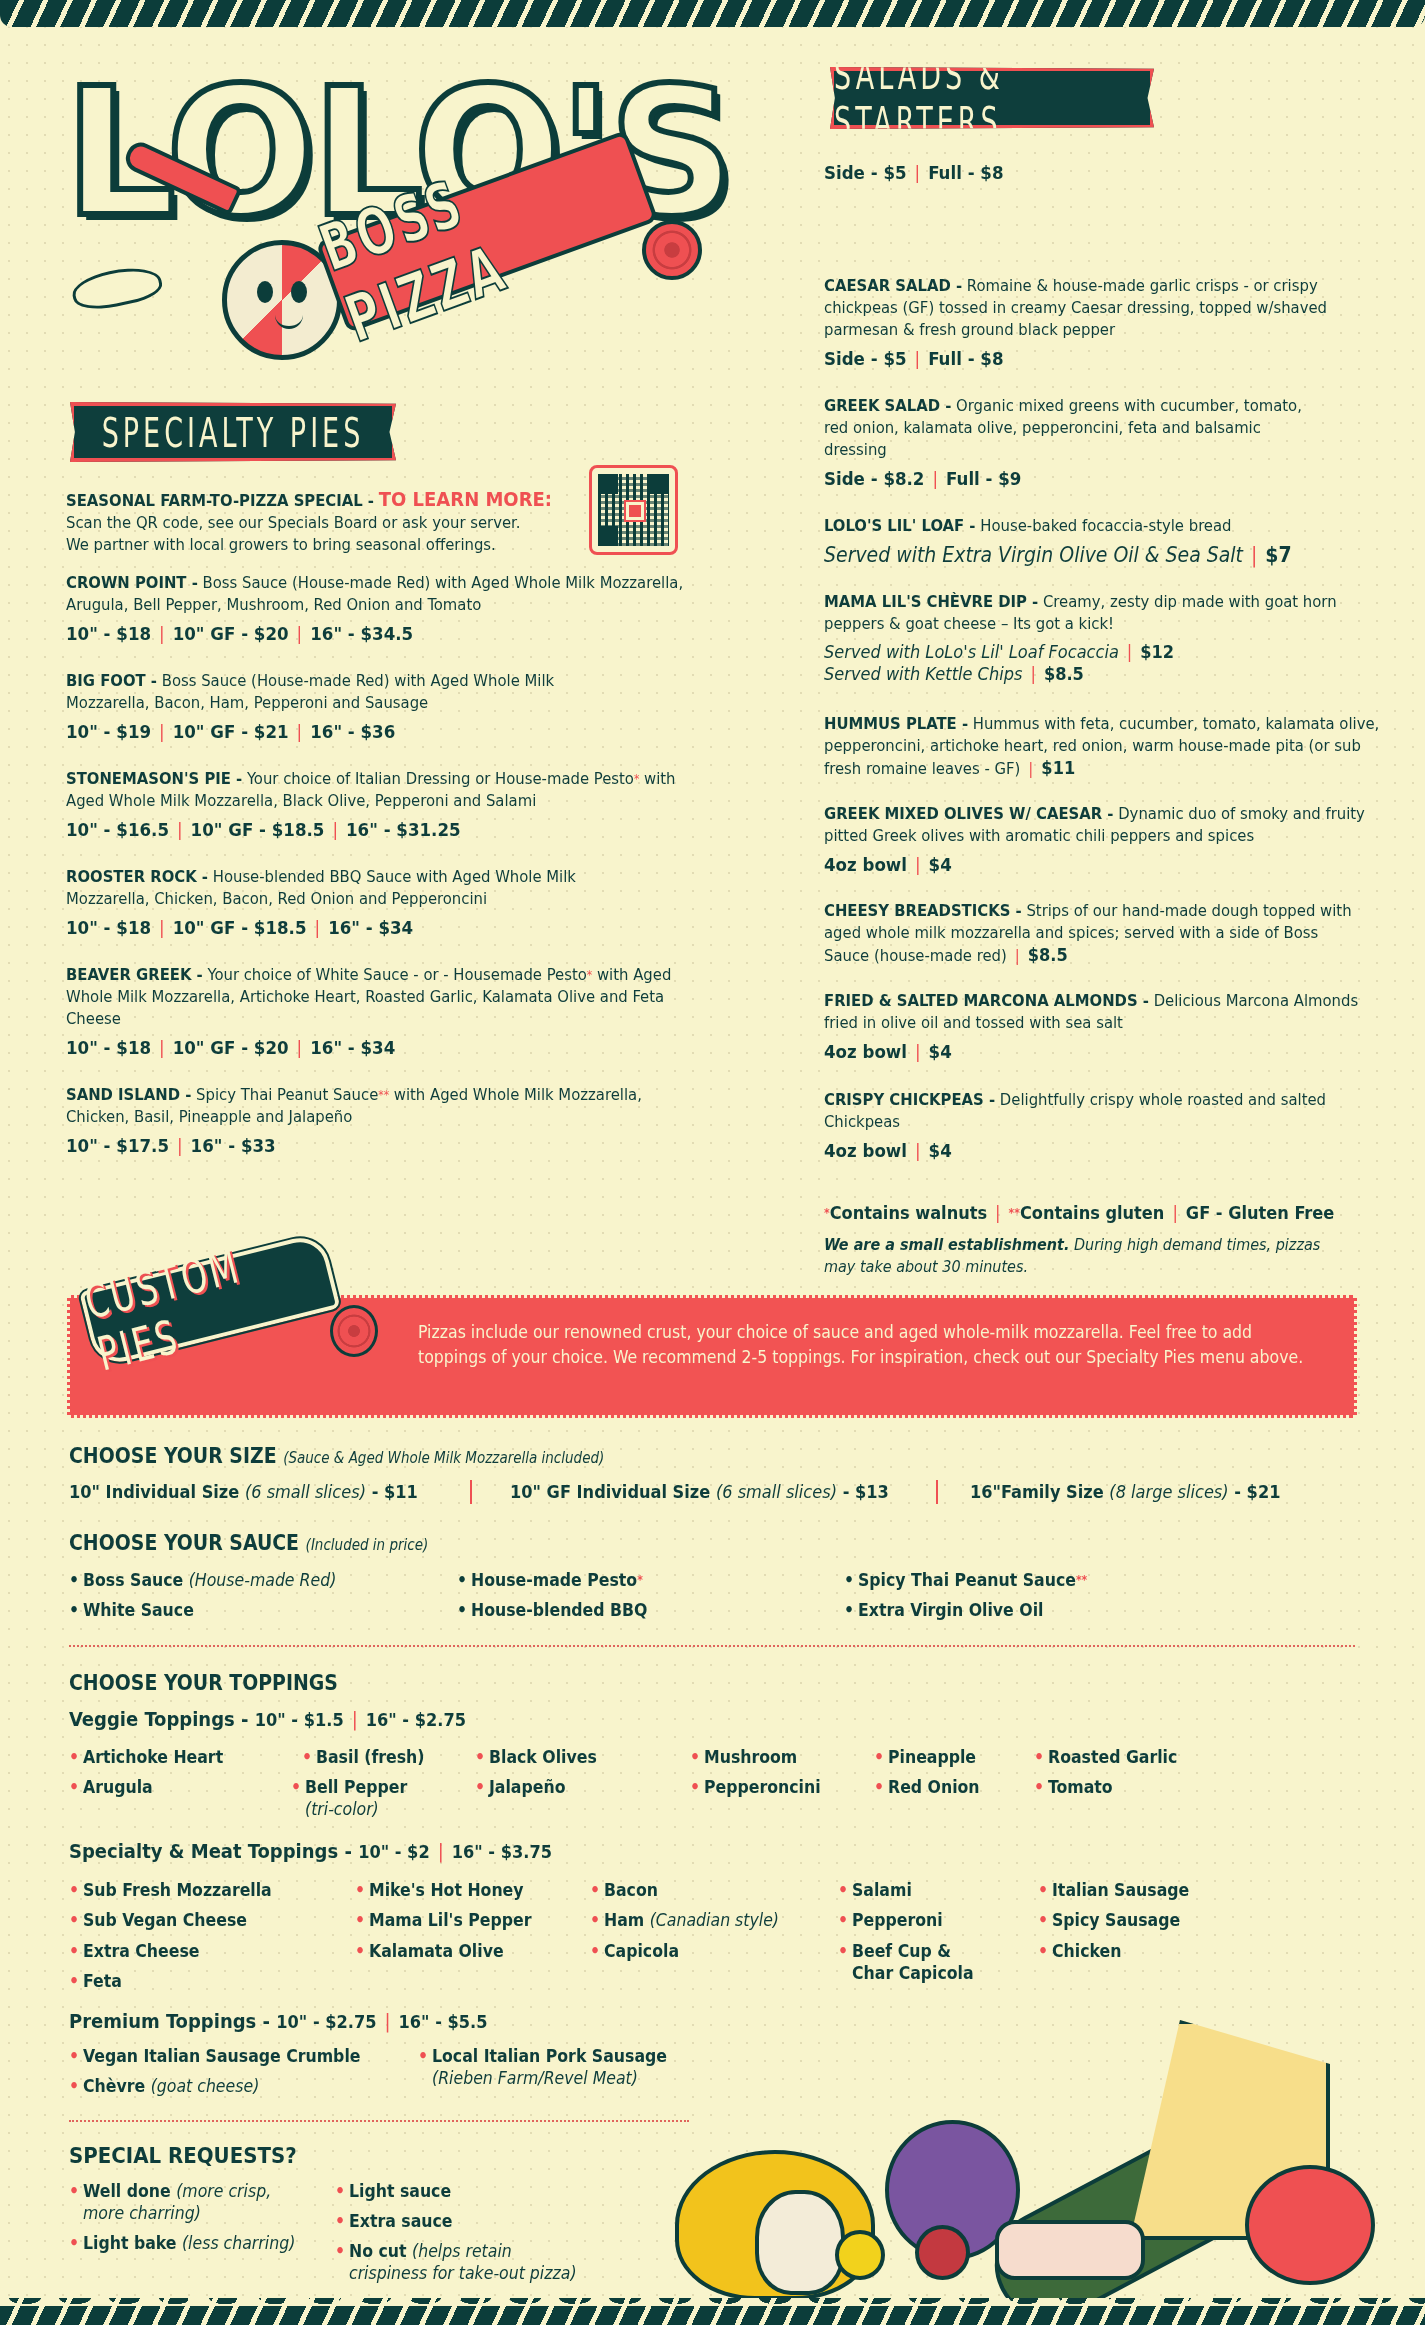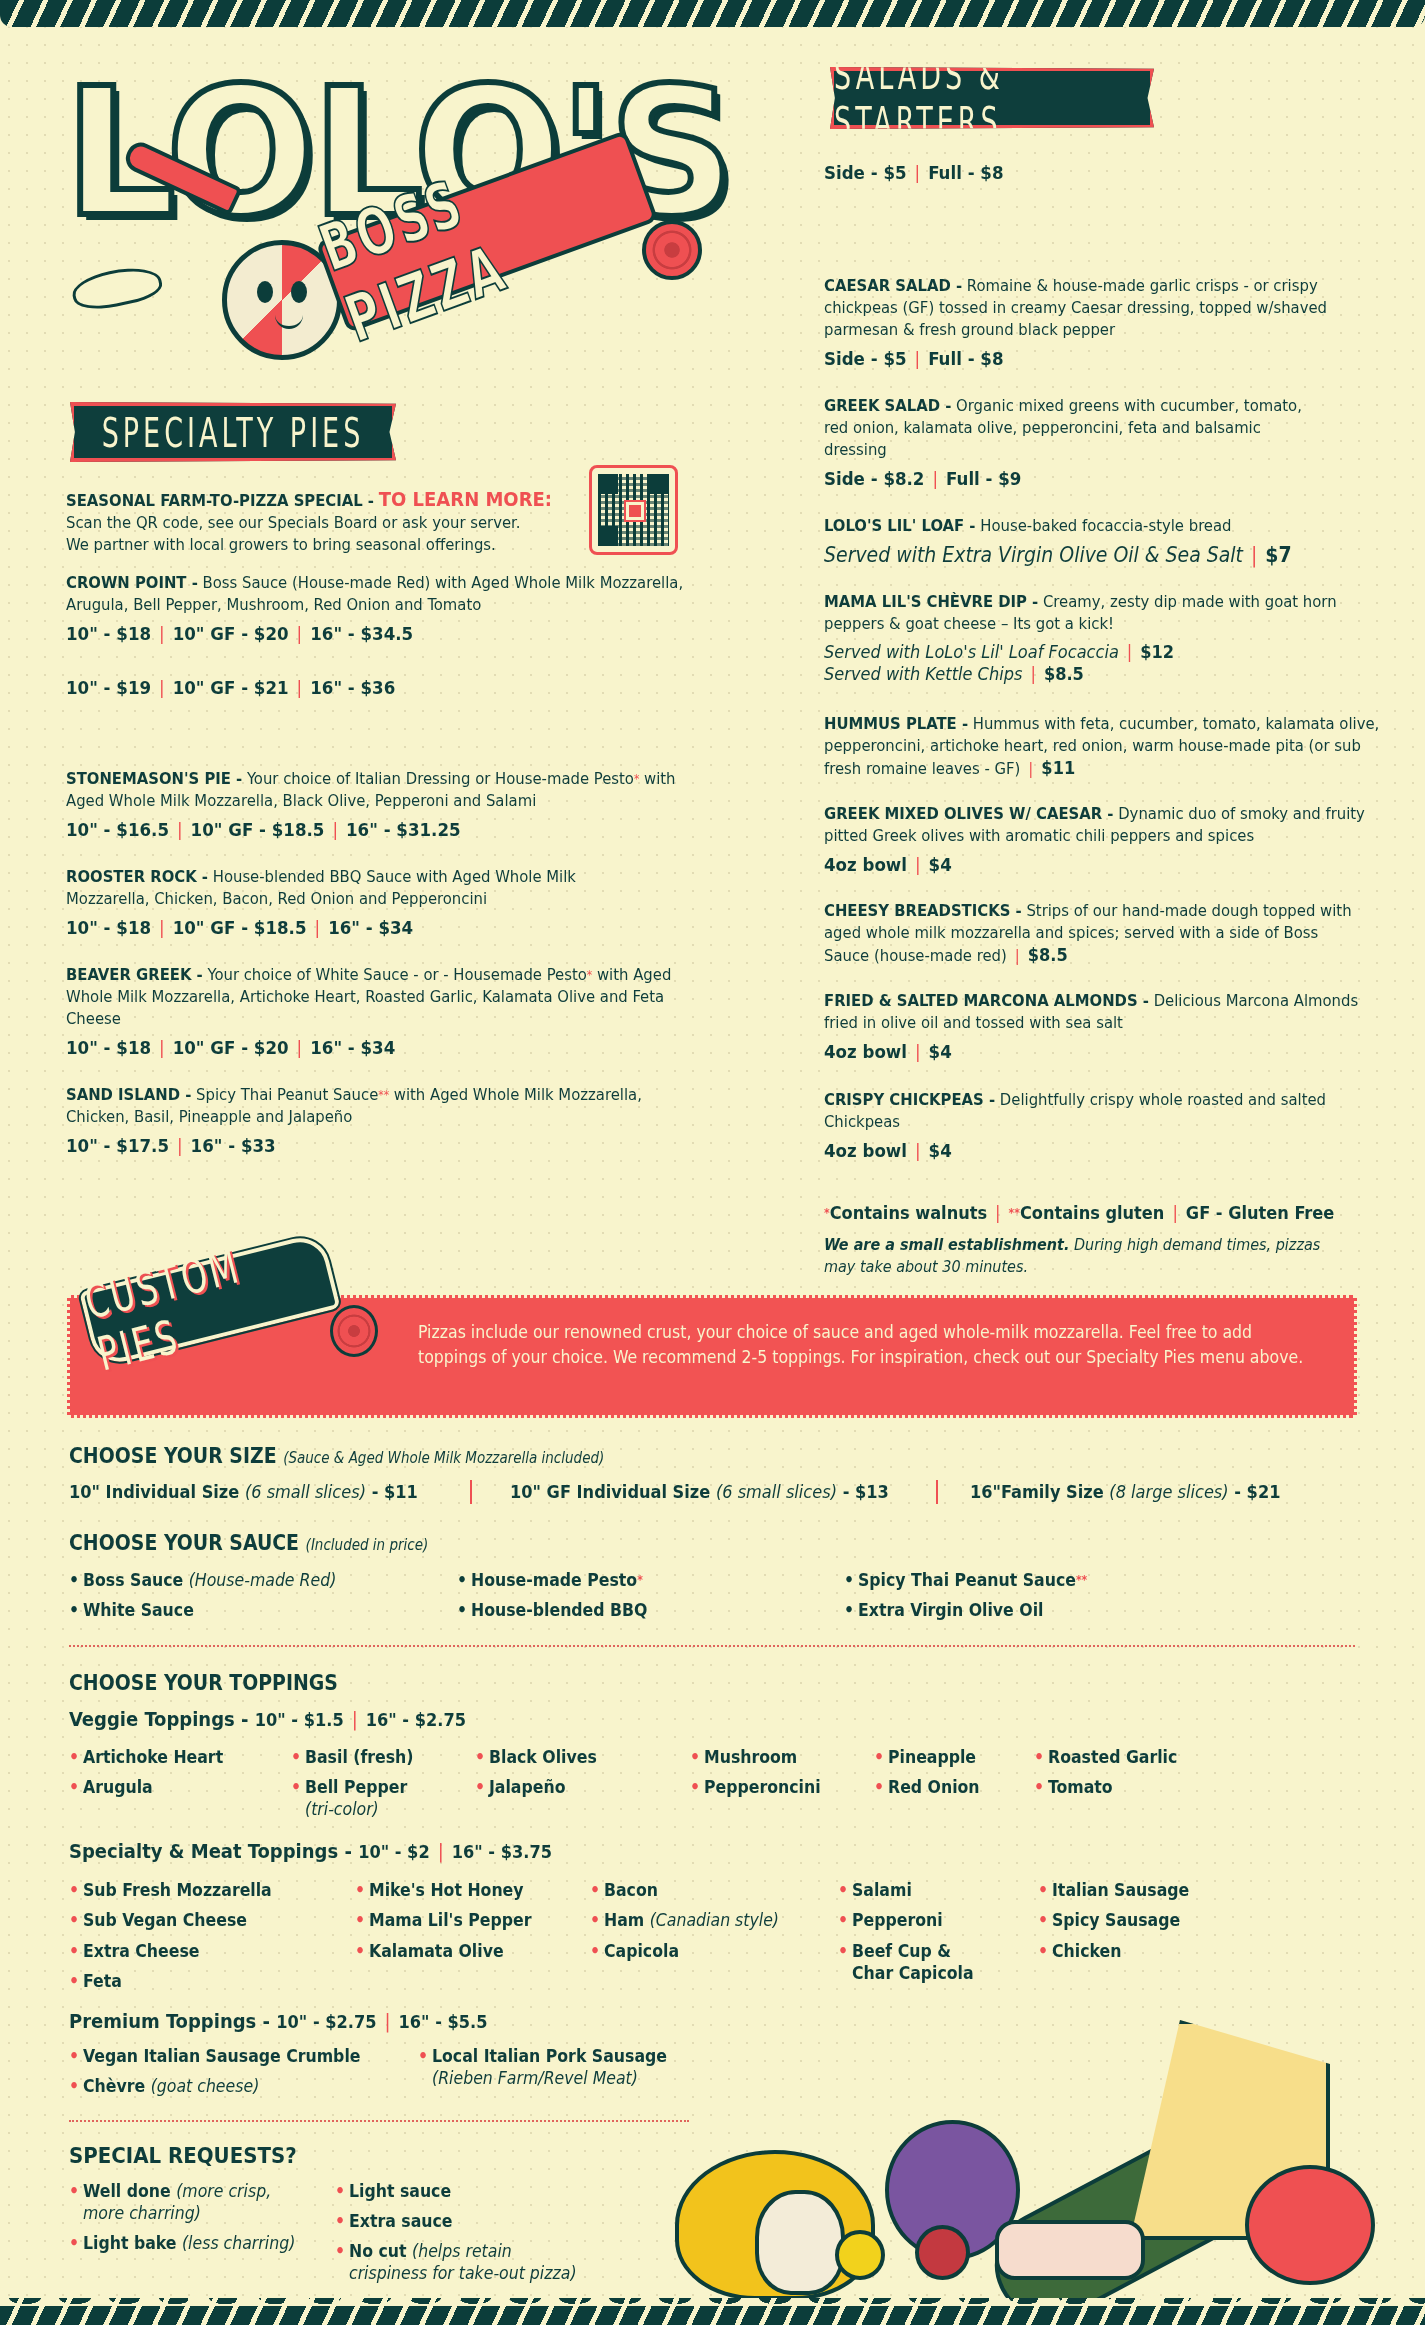--- a/index.html
+++ b/index.html
@@ -173,20 +173,21 @@
     <div class="qr-grid">
       <div class="qr-center"></div>
     </div>
   </div>
 
 <div class="item" style="left:66px;top:572px;width:640px;">
   <div><span class="name">CROWN POINT -</span> <span>Boss Sauce (House-made Red) with Aged Whole Milk Mozzarella, Arugula, Bell Pepper, Mushroom, Red Onion and Tomato</span></div>
   <div class="price"><span>10" - $18</span><span class="sep">|</span><span>10" GF - $20</span><span class="sep">|</span><span>16" - $34.5</span></div>
 </div>
 <div class="item" style="left:66px;top:670px;width:560px;">
+  <div><span class="name">BIG FOOT -</span> <span>Boss Sauce (House-made Red) with Aged Whole Milk Mozzarella, Bacon, Ham, Pepperoni and Sausage</span></div>
   <div class="price"><span>10" - $19</span><span class="sep">|</span><span>10" GF - $21</span><span class="sep">|</span><span>16" - $36</span></div>
 </div>
 <div class="item" style="left:66px;top:768px;width:640px;">
   <div><span class="name">STONEMASON'S PIE -</span> <span>Your choice of Italian Dressing or House-made Pesto</span><span class="ast">*</span><span> with Aged Whole Milk Mozzarella, Black Olive, Pepperoni and Salami</span></div>
   <div class="price"><span>10" - $16.5</span><span class="sep">|</span><span>10" GF - $18.5</span><span class="sep">|</span><span>16" - $31.25</span></div>
 </div>
 <div class="item" style="left:66px;top:866px;width:560px;">
   <div><span class="name">ROOSTER ROCK -</span> <span>House-blended BBQ Sauce with Aged Whole Milk Mozzarella, Chicken, Bacon, Red Onion and Pepperoncini</span></div>
   <div class="price"><span>10" - $18</span><span class="sep">|</span><span>10" GF - $18.5</span><span class="sep">|</span><span>16" - $34</span></div>
 </div>
@@ -282,21 +283,21 @@
 <div class="li dark" style="left:844px;top:1599px;"><span>Extra Virgin Olive Oil</span></div>
 
 <div class="divider" style="left:69px;top:1645px;width:1286px;"></div>
 
 <div class="h2" style="left:69px;top:1670px;">CHOOSE YOUR TOPPINGS</div>
 <div class="h3" style="left:69px;top:1706px;">
   <span>Veggie Toppings -</span> <span class="pr">10" - $1.5</span><span class="sep">|</span><span class="pr">16" - $2.75</span>
 </div>
 <div class="li" style="left:69px;top:1746px;">Artichoke Heart</div>
 <div class="li" style="left:69px;top:1776px;">Arugula</div>
-<div class="li" style="left:291px;top:1746px;">Basil (fresh)</div>
+<div class="li" style="left:302px;top:1746px;">Basil (fresh)</div>
 <div class="li" style="left:291px;top:1776px;"><span>Bell Pepper</span><span class="sub">(tri-color)</span></div>
 <div class="li" style="left:475px;top:1746px;">Black Olives</div>
 <div class="li" style="left:475px;top:1776px;">Jalapeño</div>
 <div class="li" style="left:690px;top:1746px;">Mushroom</div>
 <div class="li" style="left:690px;top:1776px;">Pepperoncini</div>
 <div class="li" style="left:874px;top:1746px;">Pineapple</div>
 <div class="li" style="left:874px;top:1776px;">Red Onion</div>
 <div class="li" style="left:1034px;top:1746px;">Roasted Garlic</div>
 <div class="li" style="left:1034px;top:1776px;">Tomato</div>
 

